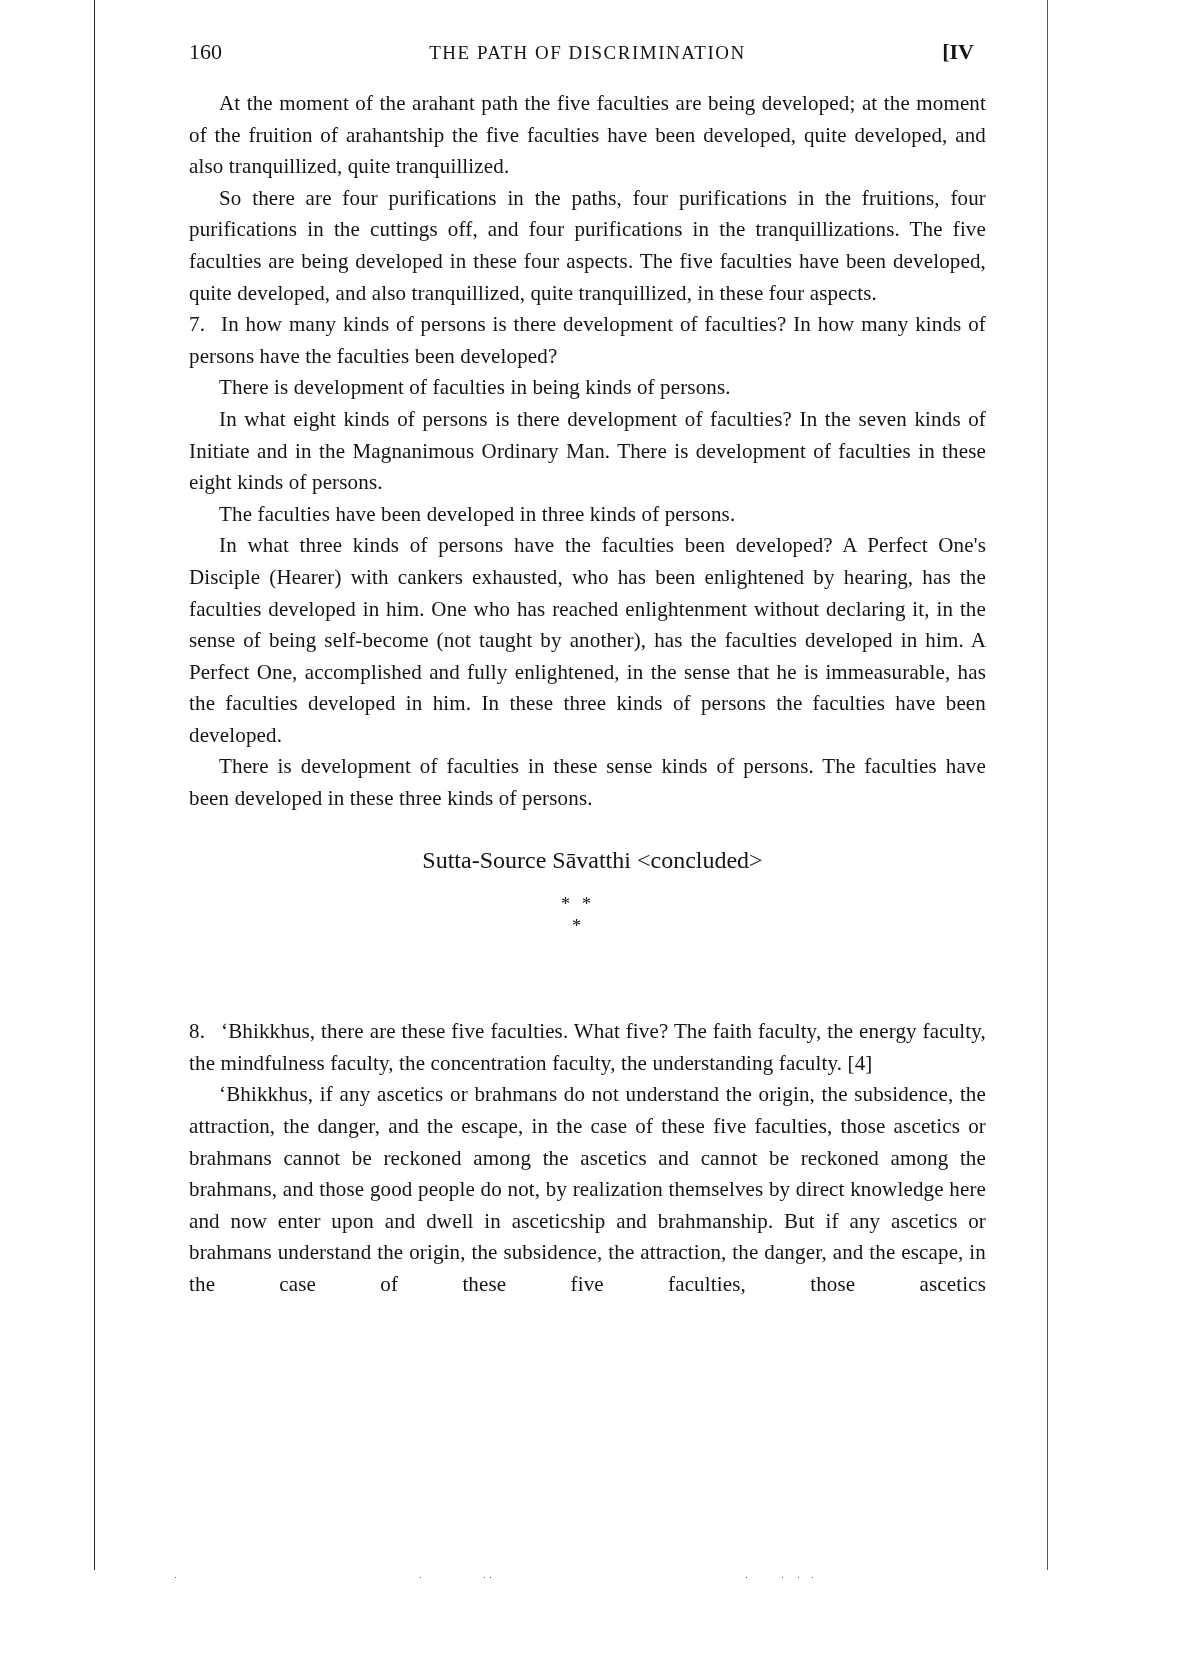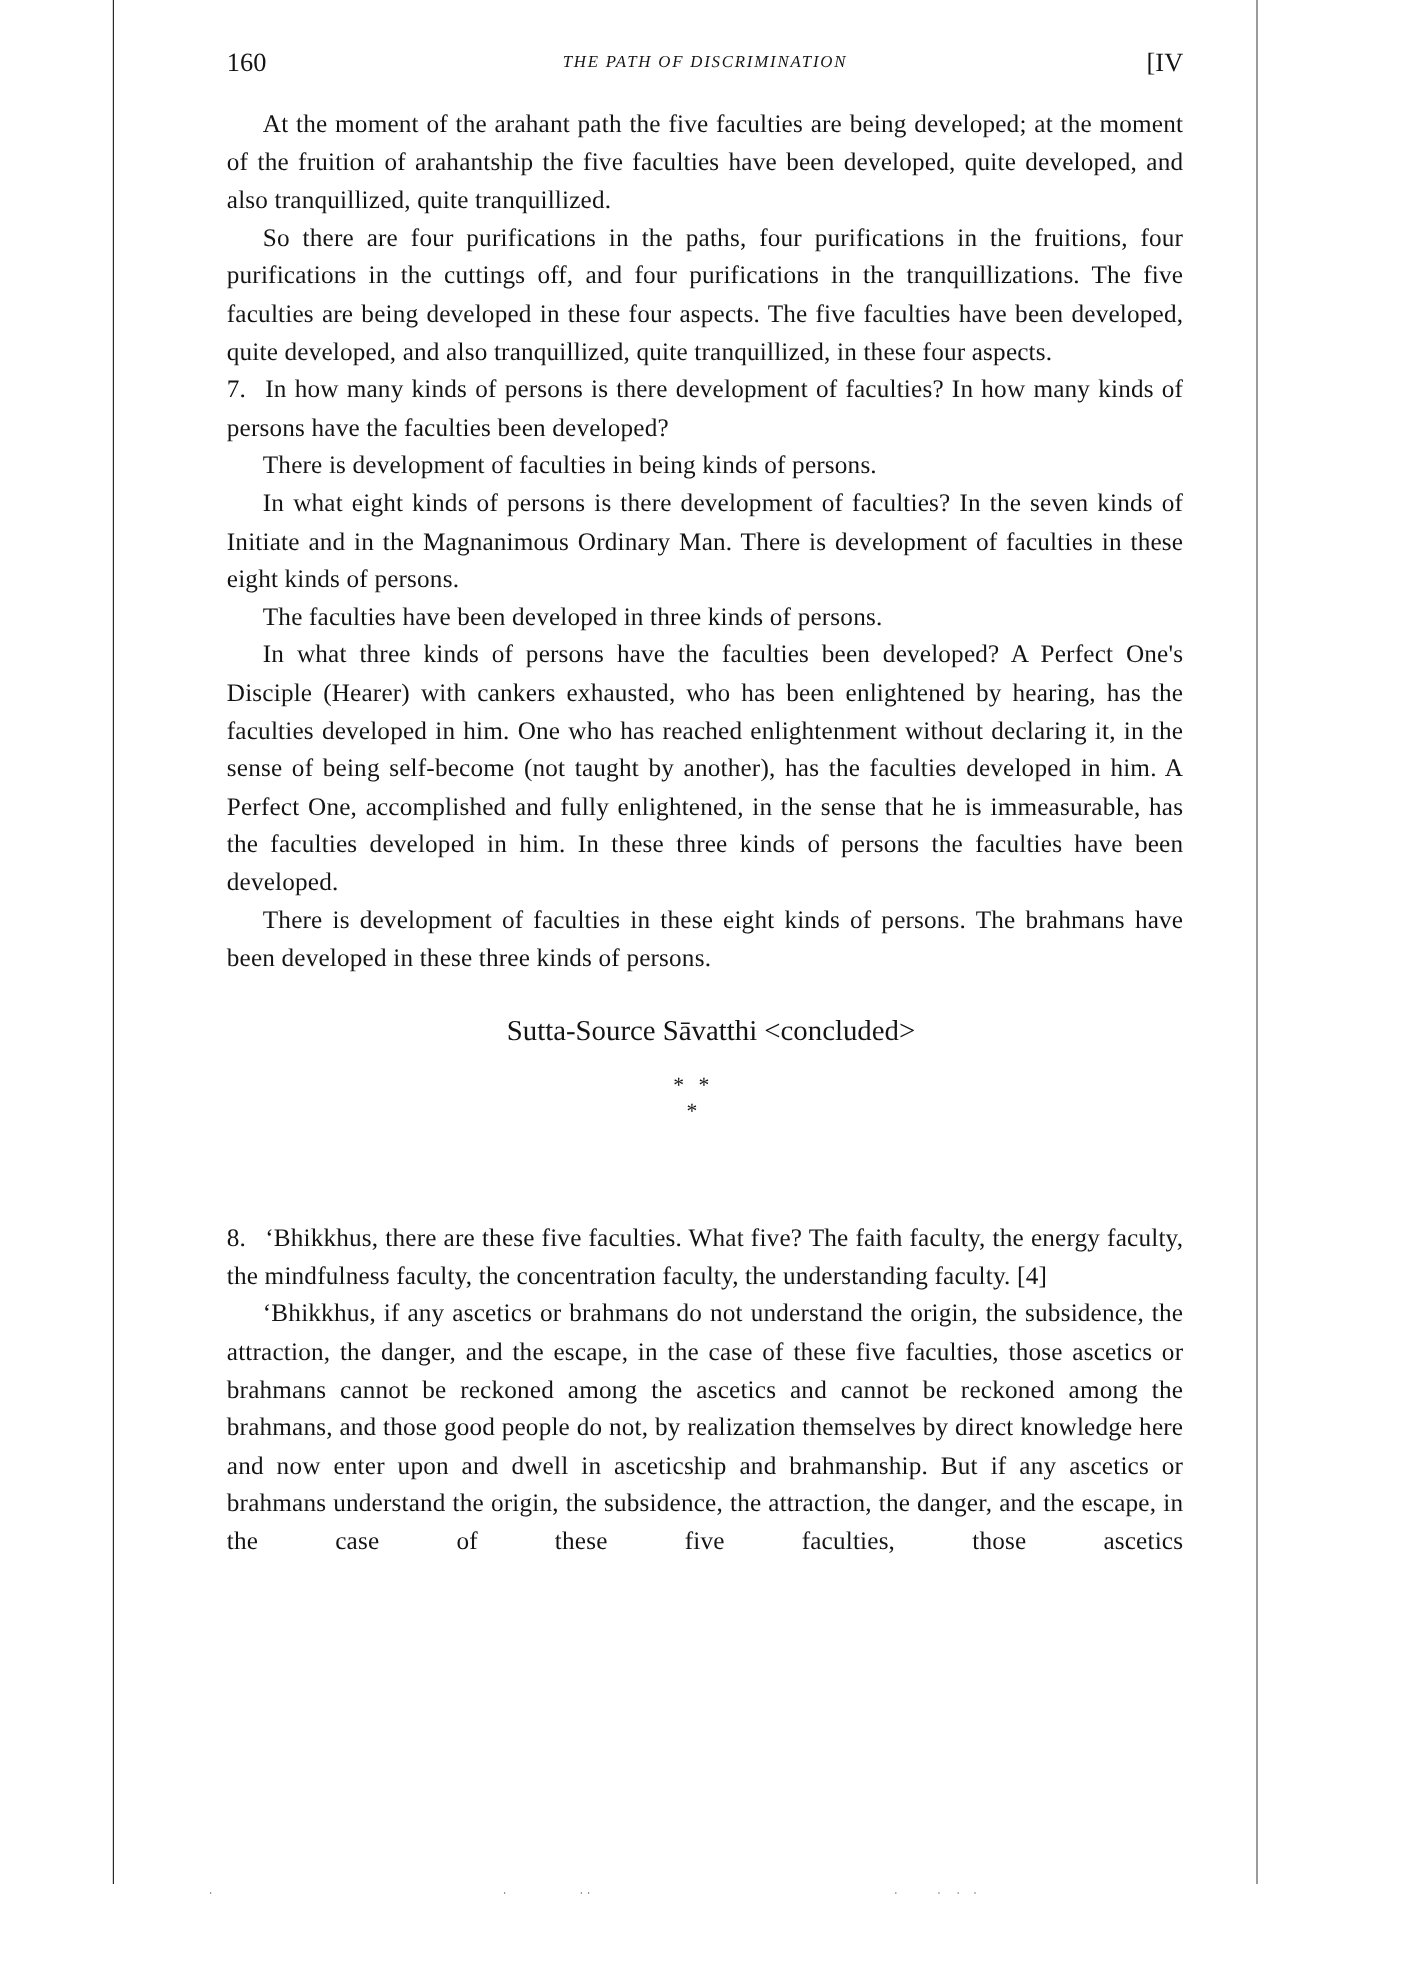--- a/index.html
+++ b/index.html
@@ -60,28 +60,28 @@
     position: absolute;
     left: 0;
     top: 0;
   }
   .running-title {
     position: absolute;
     left: 0;
     right: 0;
     text-align: center;
     letter-spacing: 1.5px;
-    font-size: 14px;
+    font-size: 19px;
     top: 1px;
-    font-style: italic;
   }
   .chapter-mark {
     position: absolute;
-    right: 0;
+    right: 12px;
     top: 0;
+    font-weight: bold;
   }
   .body-text {
     margin-top: 18px;
     font-size: 21px;
     line-height: 31.6px;
     text-align: justify;
     letter-spacing: 0.15px;
   }
   .body-text p {
     margin: 0;
@@ -143,21 +143,21 @@
 
   <div class="body-text">
     <p>At the moment of the arahant path the five faculties are being developed; at the moment of the fruition of arahantship the five faculties have been developed, quite developed, and also tranquillized, quite tranquillized.</p>
     <p>So there are four purifications in the paths, four purifications in the fruitions, four purifications in the cuttings off, and four purifications in the tranquillizations. The five faculties are being developed in these four aspects. The five faculties have been developed, quite developed, and also tranquillized, quite tranquillized, in these four aspects.</p>
 
     <p class="noindent"><span class="sec-num">7.</span><span>In how many kinds of persons is there development of faculties? In how many kinds of persons have the faculties been developed?</span></p>
     <p>There is development of faculties in being kinds of persons.</p>
     <p>In what eight kinds of persons is there development of faculties? In the seven kinds of Initiate and in the Magnanimous Ordinary Man. There is development of faculties in these eight kinds of persons.</p>
     <p>The faculties have been developed in three kinds of persons.</p>
     <p>In what three kinds of persons have the faculties been developed? A Perfect One's Disciple (Hearer) with cankers exhausted, who has been enlightened by hearing, has the faculties developed in him. One who has reached enlightenment without declaring it, in the sense of being self-become (not taught by another), has the faculties developed in him. A Perfect One, accomplished and fully enlightened, in the sense that he is immeasurable, has the faculties developed in him. In these three kinds of persons the faculties have been developed.</p>
-    <p>There is development of faculties in these eight kinds of persons. The brahmans have been developed in these three kinds of persons.</p>
+    <p>There is development of faculties in these sense kinds of persons. The faculties have been developed in these three kinds of persons.</p>
   </div>
 
   <div class="source-line">Sutta-Source Sāvatthi &lt;concluded&gt;</div>
 
   <div class="asterism">
     <span class="star-a">*</span>
     <span class="star-b">*</span>
     <span class="star-c">*</span>
   </div>
 

